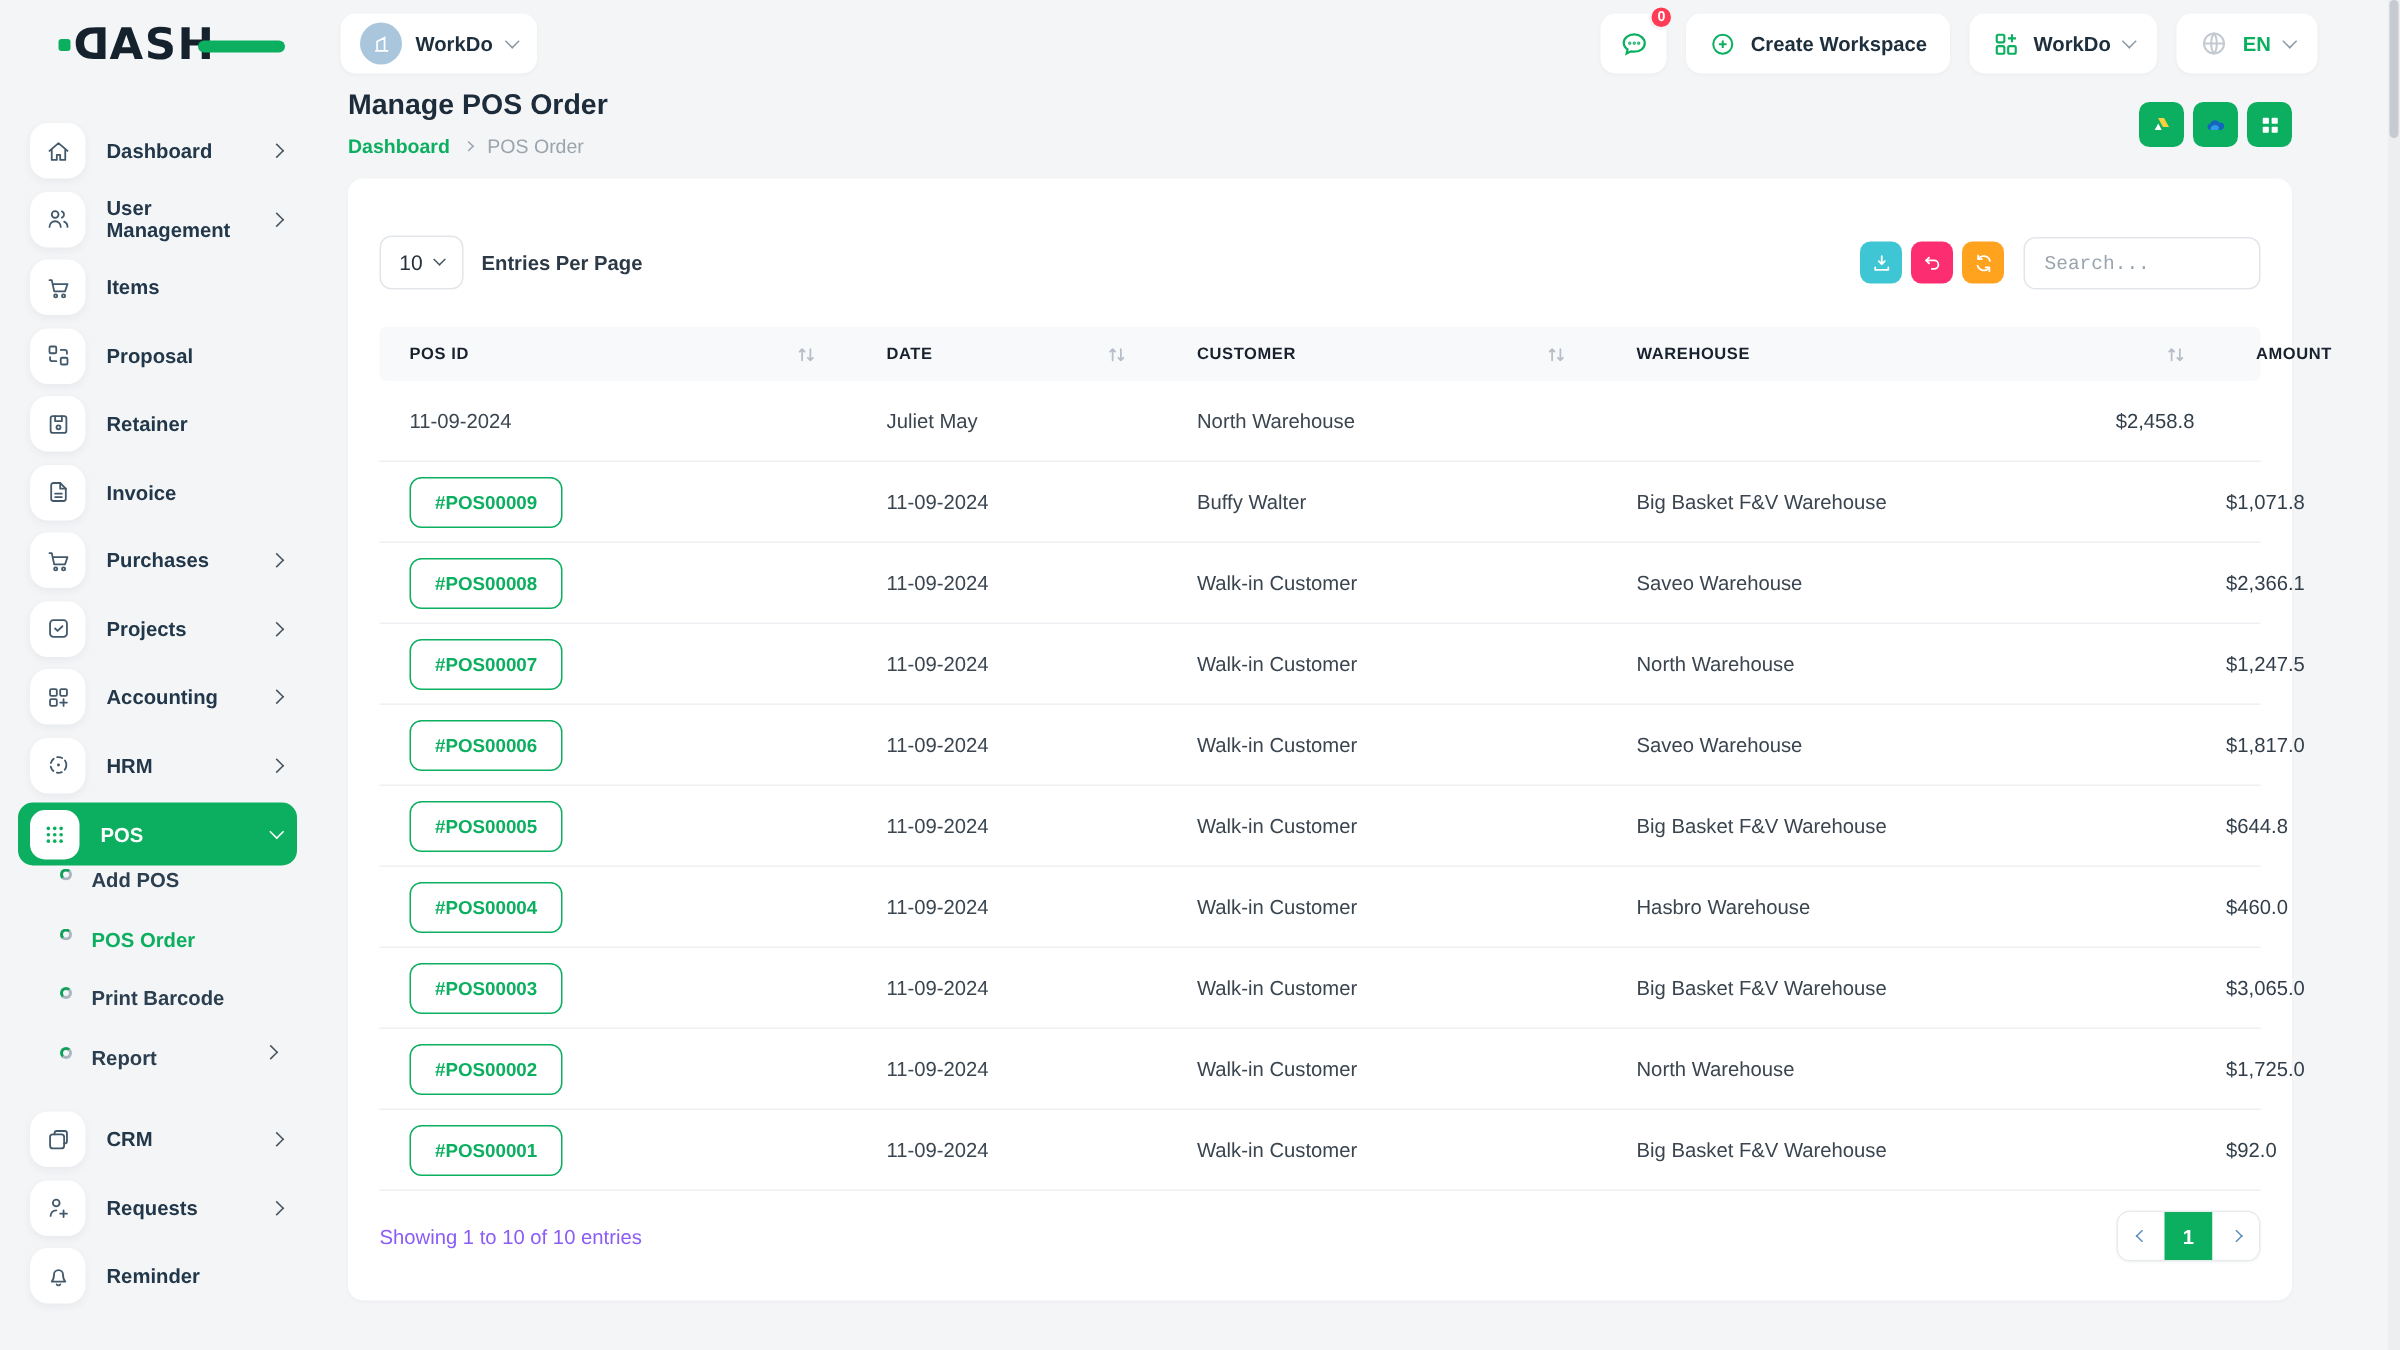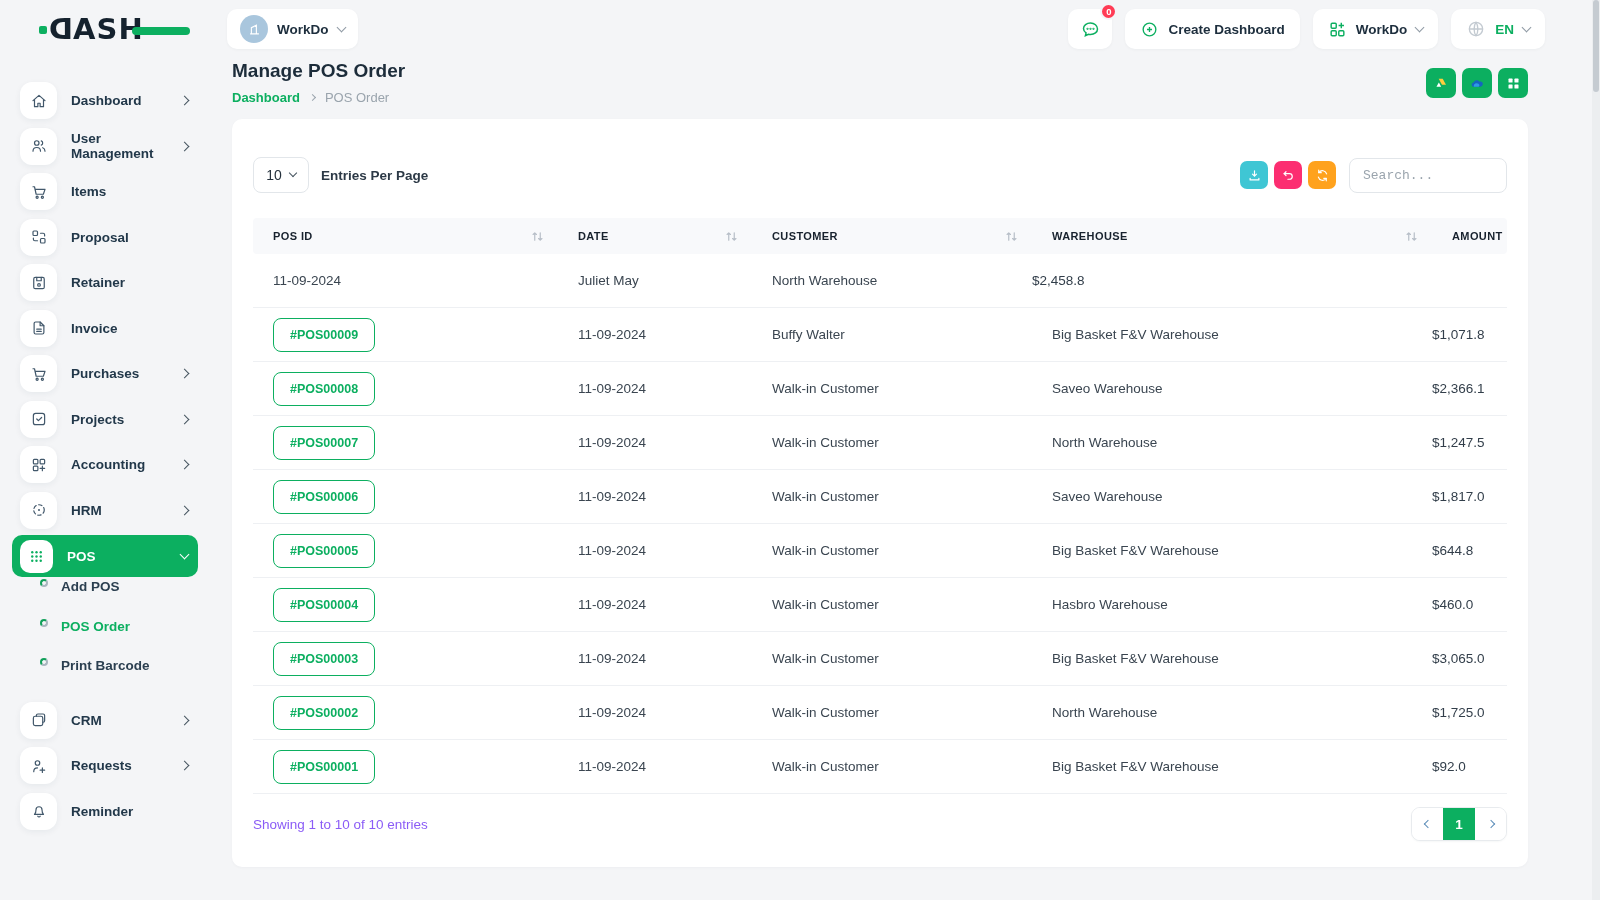--- a/index.html
+++ b/index.html
@@ -58,27 +58,27 @@
   .entries-label { margin-left:12px; font-size:13.5px; font-weight:600; color:#2c3946; }
   .controls-right { margin-left:auto; display:flex; align-items:center; gap:6px; }
   .mini-btn { width:28px; height:28px; border-radius:7px; border:none; display:flex; align-items:center; justify-content:center; cursor:pointer; }
   .btn-cyan { background:#3fc6d4; }
   .btn-pink { background:#fc2e71; }
   .btn-orange { background:#ffa21d; }
   .search-input { margin-left:7px; width:158px; height:35px; border:1px solid #e2e6ea; border-radius:8px; padding:0 13px; font-size:13px; color:#333; outline:none; font-family:Liberation Mono, monospace; }
   .search-input::placeholder { color:#9aa4ad; }
   
   .table { margin-top:25px; }
-  .thead, .trow { display:grid; grid-template-columns:305px 194px 280px 400px 1fr; align-items:center; }
+  .thead, .trow { display:grid; grid-template-columns:305px 194px 280px 400px 1fr; align-items:center;gap:13px; }
   .thead { height:36px; background:#f8f9fb; border-radius:4px; }
   .th { display:flex; align-items:center; justify-content:space-between; padding:0 14px 0 20px; font-size:11px; font-weight:700; letter-spacing:.4px; color:#18222e; text-transform:uppercase; cursor:pointer; }
   .th-amount { justify-content:flex-end; padding-right:8px; }
   .trow { height:54px; border-bottom:1px solid #eef0f3; }
   .td { padding-left:20px; font-size:13.5px; color:#3a4550; }
-  .td-amount { padding:0 8px 0 0; color:#323e4a; }
+  .td-amount { text-align:right; padding:0 8px 0 0; color:#323e4a; }
   .pos-pill { background:#fff; border:1px solid #0caf60; color:#0caf60; font-weight:600; font-size:12.5px; border-radius:8px; padding:9px 16px; cursor:pointer; font-family:inherit; }
   
   .table-footer { display:flex; align-items:center; justify-content:space-between; margin-top:13px; }
   .showing { font-size:13.5px; color:#8b5cf6; }
   .pagination { background:#fff; border:1px solid #e8ebee; border-radius:9px; display:flex; align-items:center; overflow:hidden; height:34px; box-shadow:0 1px 2px rgba(20,40,60,.04); }
   .page-btn { width:31px; height:34px; background:#fff; border:none; display:flex; align-items:center; justify-content:center; cursor:pointer; }
   .page-btn .chev { width:6px; height:6px; border-color:#5b8db8; }
   .page-cur { width:32px; height:34px; background:#0caf60; color:#fff; font-size:13.5px; font-weight:600; display:flex; align-items:center; justify-content:center; }
   
   .scrollbar { position:absolute; right:0; top:0; width:8px; height:900px; background:#eceef0; }
@@ -113,21 +113,21 @@
           <circle cx="15.4" cy="11.2" r="0.4" fill="#0caf60"></circle>
       </svg>
       <span class="badge">0</span>
     </div>
 
     <div class="pill">
       <svg width="19" height="19" viewBox="0 0 24 24" fill="none" stroke="#0caf60" stroke-width="1.7">
         <circle cx="12" cy="12" r="8"></circle>
           <path d="M12 8.8v6.4M8.8 12h6.4"></path>
       </svg>
-      <span>Create Dashboard</span>
+      <span>Create Workspace</span>
     </div>
 
     <div class="pill">
       <svg width="19" height="19" viewBox="0 0 24 24" fill="none" stroke="#0caf60" stroke-width="1.8">
         <rect x="4" y="4" width="6.4" height="6.4" rx="1.3"></rect>
         <rect x="4" y="13.6" width="6.4" height="6.4" rx="1.3"></rect>
         <rect x="13.6" y="13.6" width="6.4" height="6.4" rx="1.3"></rect>
         <path d="M16.8 3.6v6.8M13.4 7h6.8"></path>
       </svg>
       <span>WorkDo</span>
@@ -281,20 +281,25 @@
     <span class="sub-label">Add POS</span>
   </div>
   <div class="sub-item sub-active">
     <span class="bullet"></span>
     <span class="sub-label">POS Order</span>
   </div>
   <div class="sub-item">
     <span class="bullet"></span>
     <span class="sub-label">Print Barcode</span>
   </div>
+  <div class="sub-item" style="padding-right:14px;">
+    <span class="bullet"></span>
+    <span class="sub-label">Report</span>
+    <span class="chev chev-r"></span>
+  </div>
 
   <div class="side-item">
     <span class="icon-box">
       <svg width="18" height="18" viewBox="0 0 24 24" fill="none" stroke="currentColor" stroke-width="1.6" stroke-linecap="round" stroke-linejoin="round">
           <rect x="4.5" y="7" width="12.5" height="12.5" rx="2.4"></rect>
           <path d="M8.5 7V6a2 2 0 0 1 2-2h7a2 2 0 0 1 2 2v7a2 2 0 0 1-2 2h-.5"></path>
         </svg>
     </span>
     <span class="side-label">CRM</span>
     <span class="chev chev-r"></span>

